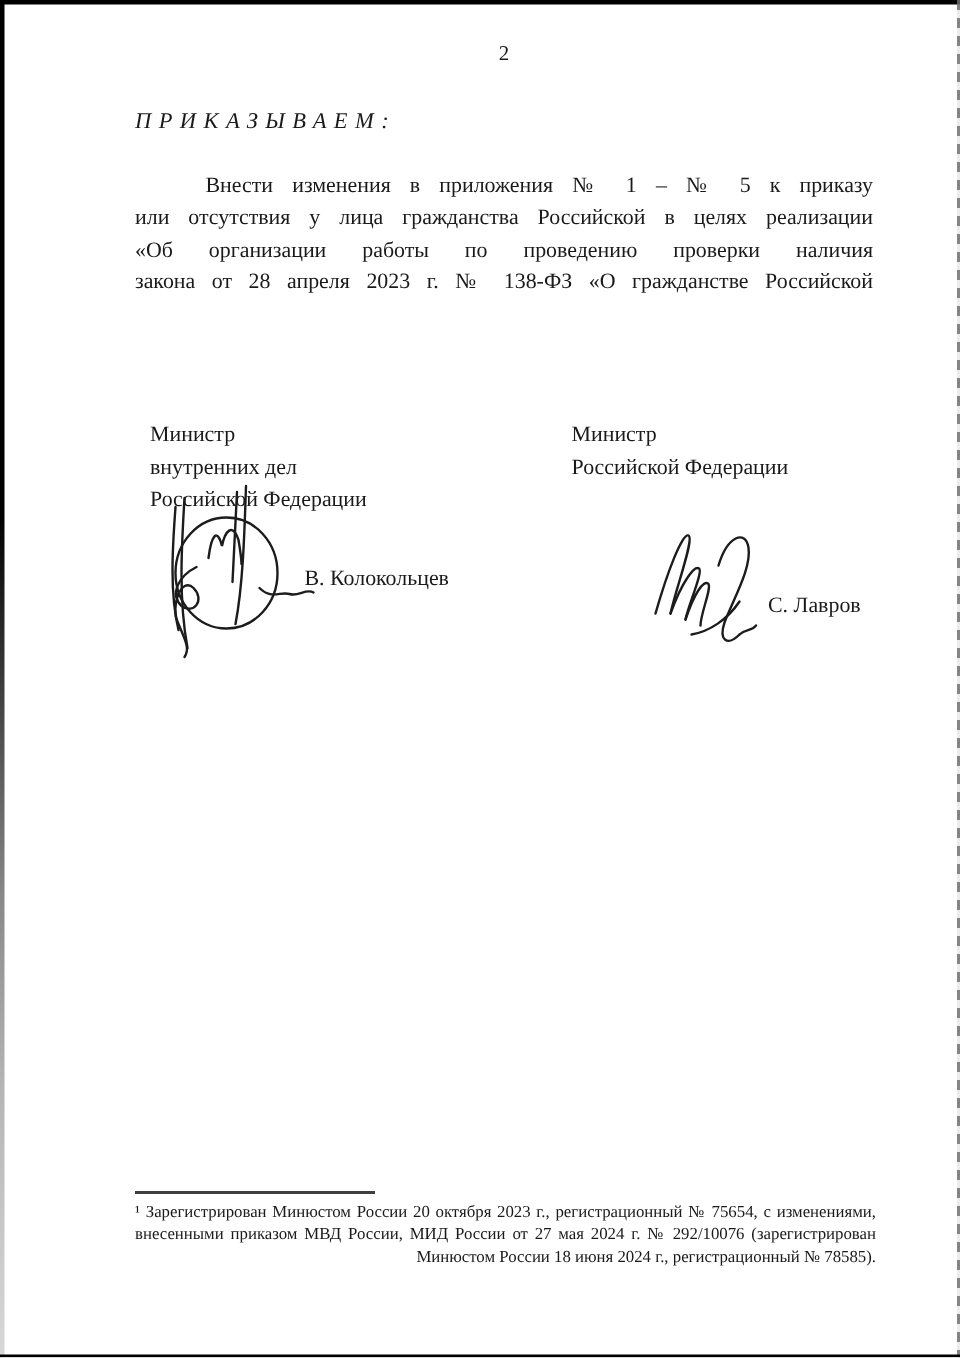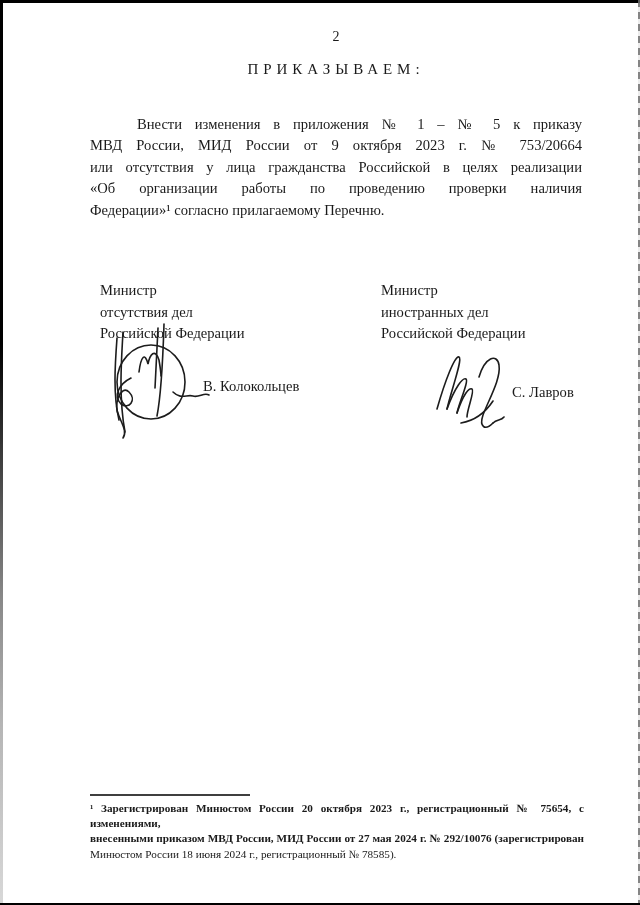--- a/index.html
+++ b/index.html
@@ -23,23 +23,24 @@
     position:absolute; top:0; right:0; width:2px; height:100%;
     background: repeating-linear-gradient(180deg,#6f6f6f 0 7px,#e9e9e9 7px 12px);
     opacity:.85;
   }
 
   .page-number {
     position:absolute; left:90px; top:29px; width:492px;
     text-align:center; font-size:14px;
   }
   .heading {
-    position:absolute; left:90px; top:61px; width:492px;
-    text-align:center; font-size:15px; letter-spacing:0.33em;
+    position:absolute; left:90px; top:73px; width:492px;
+    text-align:left; font-size:15px; letter-spacing:0.33em;
     white-space:nowrap;
+    font-style:italic;
   }
   .paragraph {
     position:absolute; left:90px; top:95px; width:492px;
     font-size:14.6px; line-height:21.4px;margin-top:19px;
   }
   .pline { width:100%; }
   .pline.justify { text-align:justify; text-align-last:justify; }
   .pline.indent { padding-left:47px; box-sizing:border-box; }
 
   .sig-title {
@@ -49,64 +50,62 @@
   .sig-title.left  { left:100px; }
   .sig-title.right { left:381px; }
 
   .sig-svg { position:absolute; }
   .sig-svg.left  { left:103px; top:320px; }
   .sig-svg.right { left:431px; top:347px; }
   .sig-svg path, .sig-svg ellipse { stroke:#1c1c1c; fill:none; stroke-width:1.6; stroke-linecap:round; }
 
   .sig-name { position:absolute; font-size:14.6px; white-space:nowrap; }
   .sig-name.left  { left:203px; top:378px;text-align:right; }
-  .sig-name.right { left:512px; top:384px; }
+  .sig-name.right { left:512px; top:396px; }
 
   .footnote-rule {
     position:absolute; left:90px; top:794px; width:160px; height:2px;
     background:#3f3f3f;
   }
   .footnote {
     position:absolute; left:90px; top:801px; width:494px;
     font-size:11.2px; line-height:15.2px;
   }
-  .fline { width:100%; }
-  .fline.justify { text-align:justify; text-align-last:justify;font-weight:bold; }
+  .fline { width:100%;text-align:right; }
+  .fline.justify { text-align:justify; text-align-last:justify; }
 </style>
 </head>
 <body>
 
 <div class="page">
 
   <div class="edge-top"></div>
   <div class="edge-left"></div>
   <div class="edge-right"></div>
   <div class="edge-bottom"></div>
 
   <div class="page-number">2</div>
 
   <div class="heading">ПРИКАЗЫВАЕМ:</div>
 
   <div class="paragraph">
     <div class="pline justify indent">Внести изменения в приложения № 1 – № 5 к приказу</div>
-    <div class="pline justify">МВД России, МИД России от 9 октября 2023 г. № 753/20664</div>
     <div class="pline justify">или отсутствия у лица гражданства Российской в целях реализации</div>
     <div class="pline justify">«Об организации работы по проведению проверки наличия</div>
-    <div class="pline">Федерации»¹ согласно прилагаемому Перечню.</div>
+    <div class="pline justify">закона от 28 апреля 2023 г. № 138-ФЗ «О гражданстве Российской</div>
   </div>
 
   <div class="sig-title left">
     <div>Министр</div>
-    <div>отсутствия дел</div>
+    <div>внутренних дел</div>
     <div>Российской Федерации</div>
   </div>
 
   <div class="sig-title right">
     <div>Министр</div>
-    <div>иностранных дел</div>
     <div>Российской Федерации</div>
   </div>
 
   <svg class="sig-svg left" width="108" height="120" viewBox="0 0 108 120" xmlns="http://www.w3.org/2000/svg">
     <path d="M14,18 C12,45 10,75 16,100"></path>
     <path d="M20,12 C18,45 16,80 22,112"></path>
     <ellipse cx="48" cy="62" rx="34" ry="37"></ellipse>
     <path d="M36,52 C38,36 42,32 45,44 C47,34 52,28 56,40 C57,46 58,52 58,56"></path>
     <path d="M55,8 C54,30 53,50 52,68"></path>
     <path d="M61,4 C60,35 59,70 54,96"></path>

